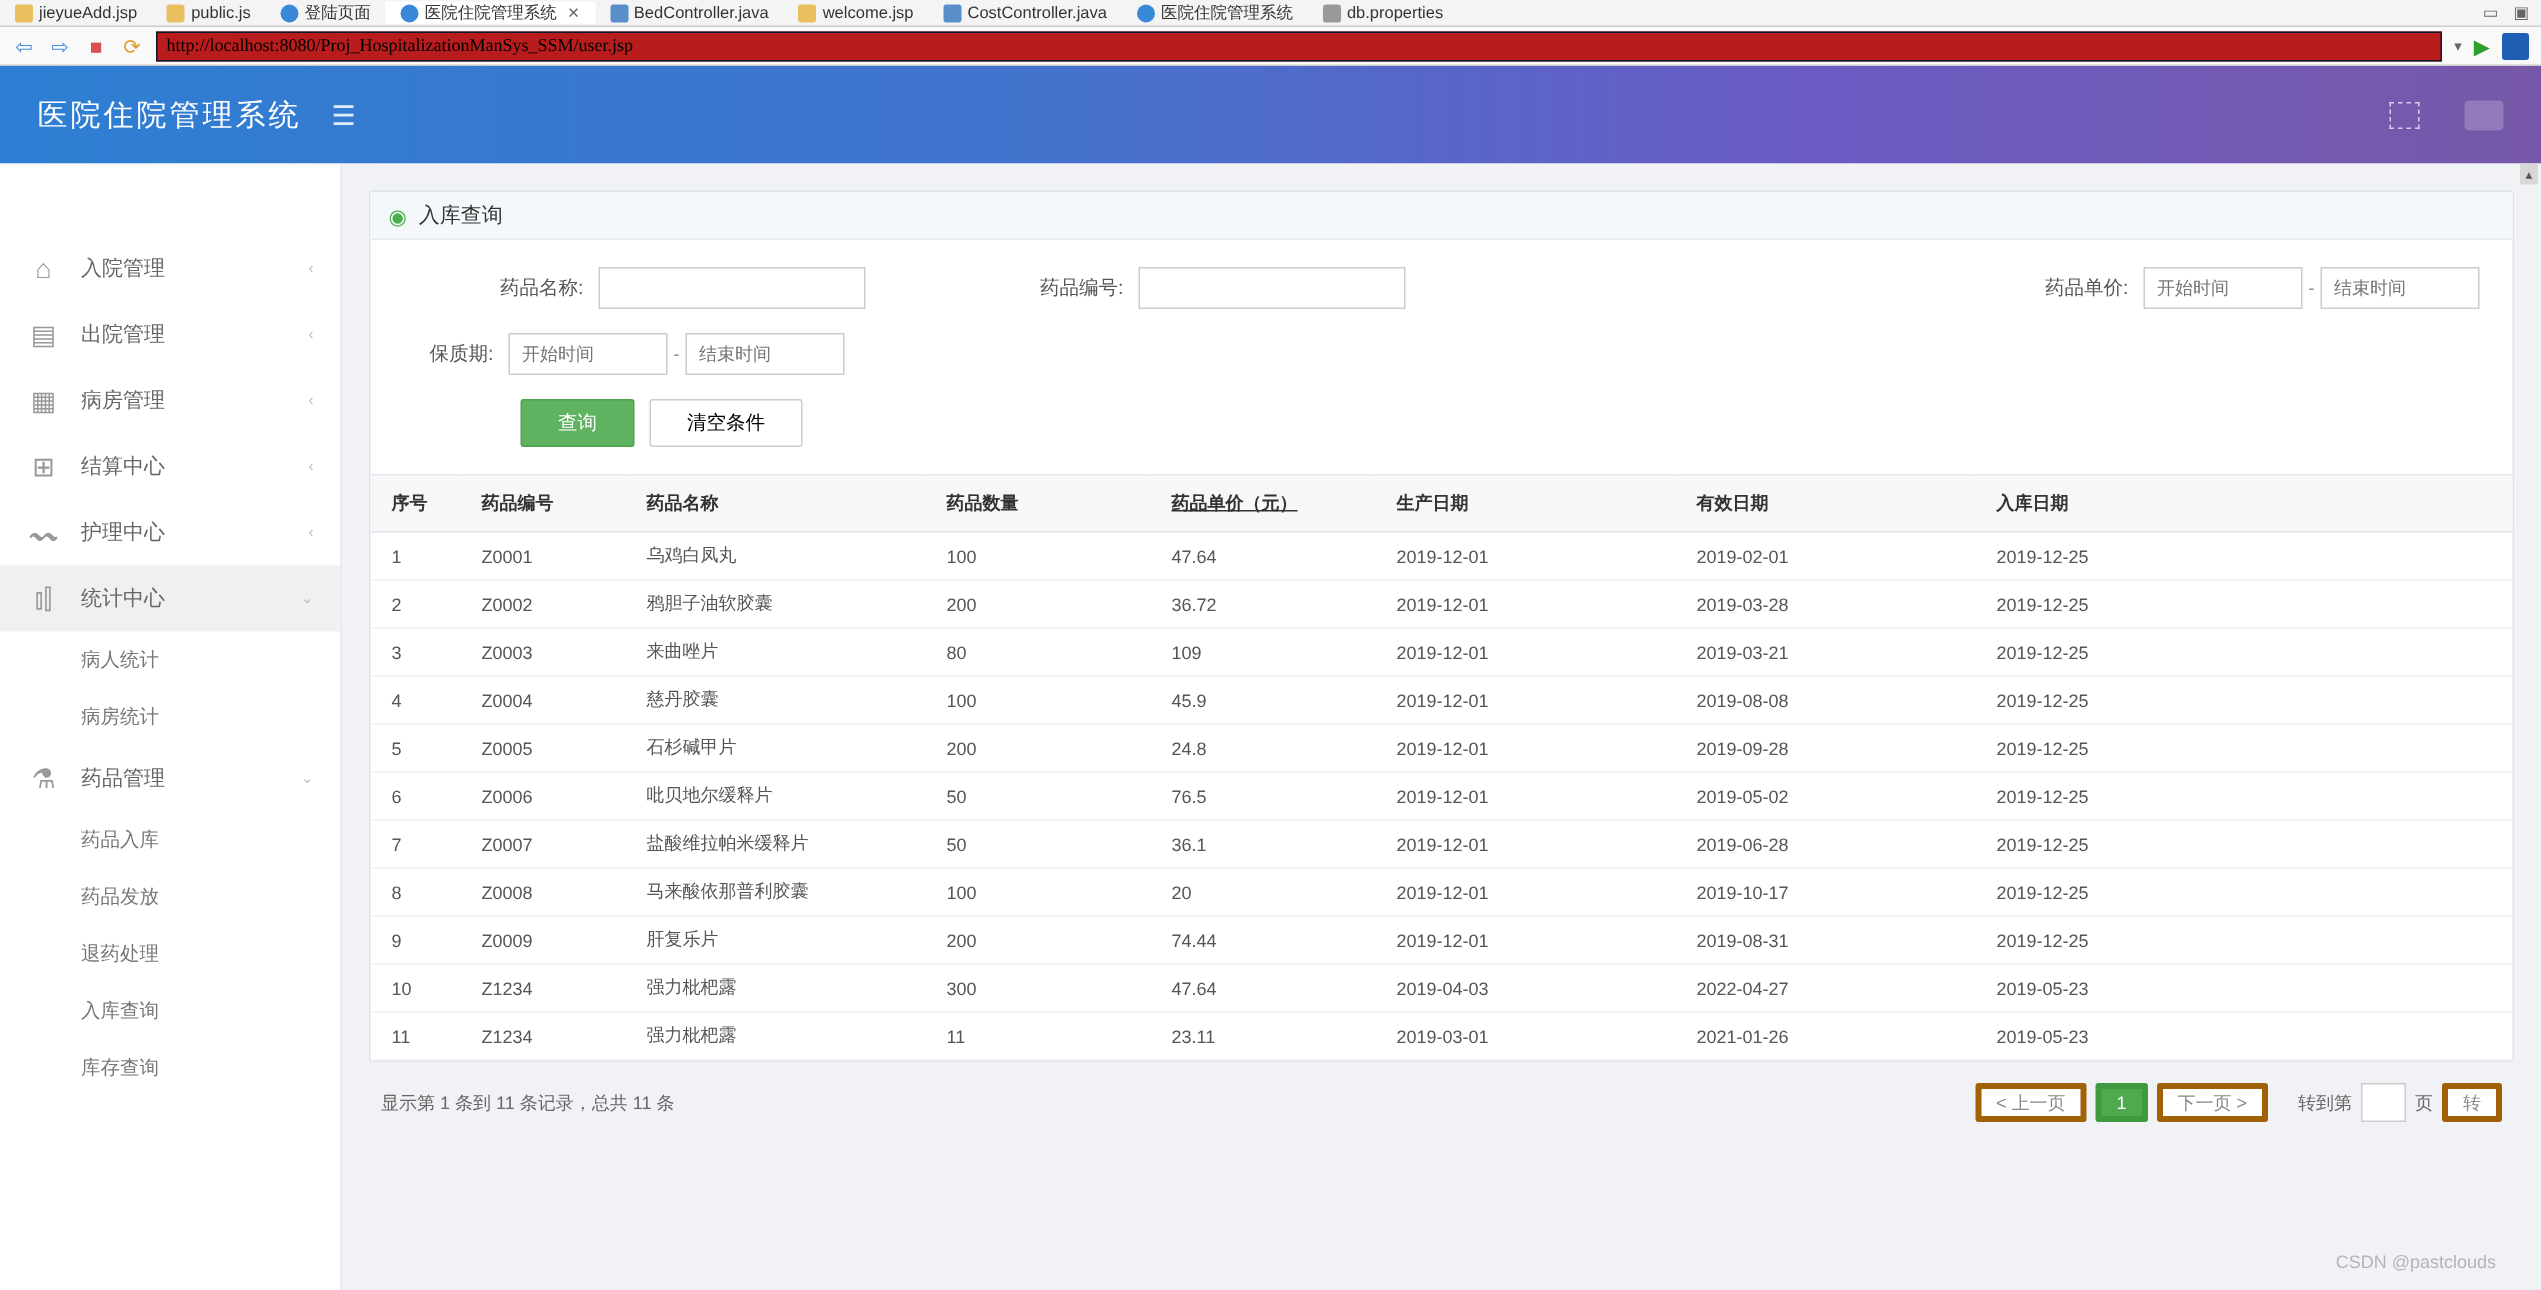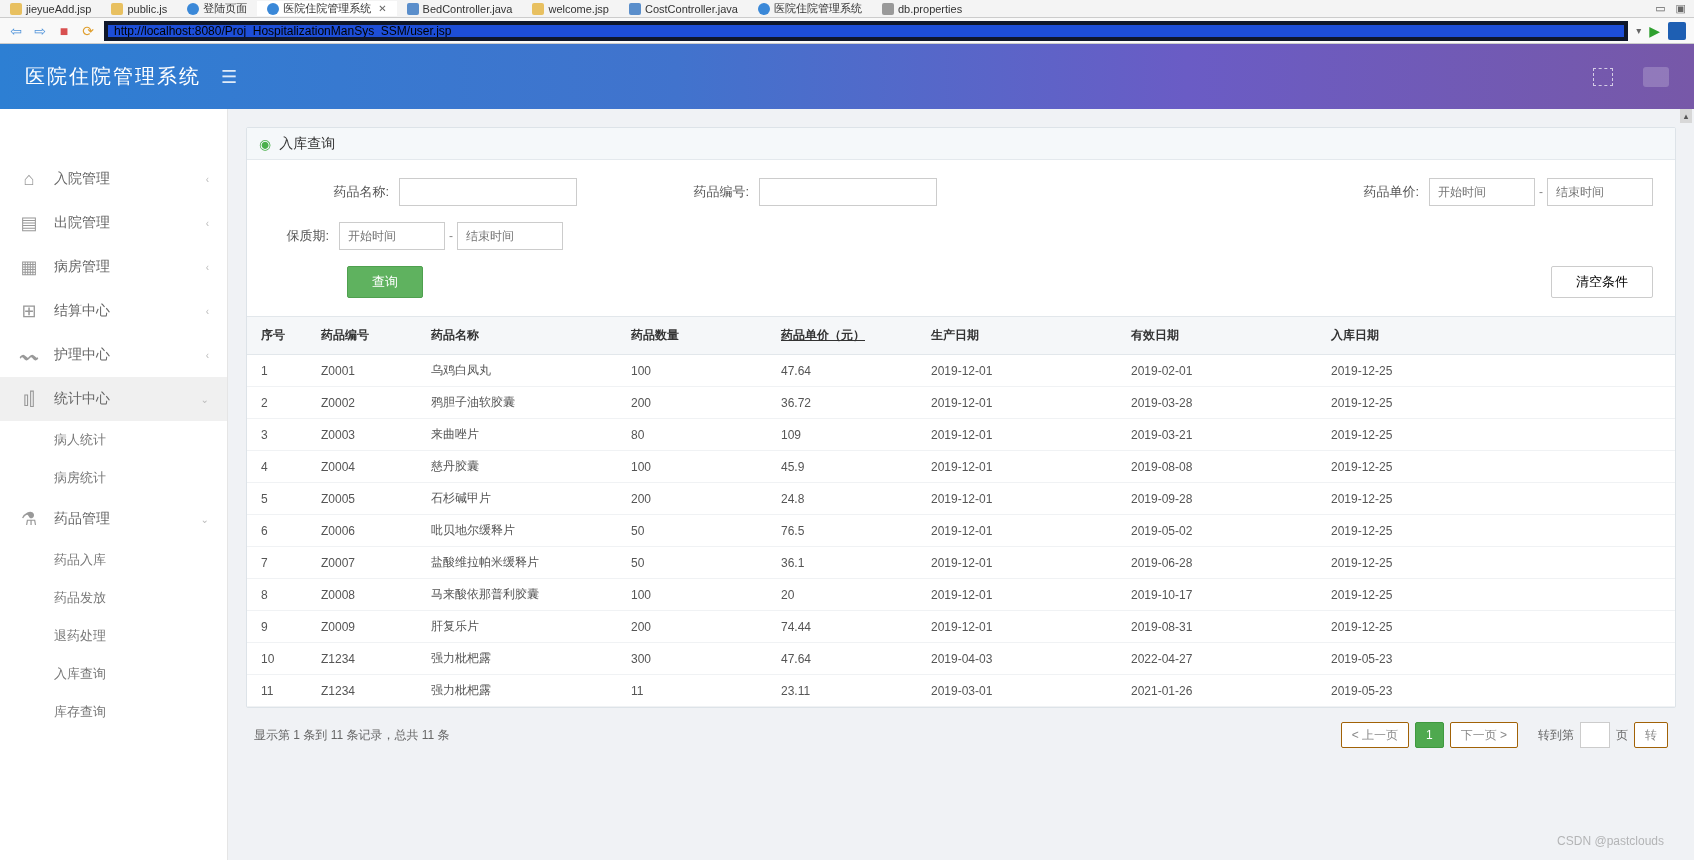--- a/index.html
+++ b/index.html
@@ -15,21 +15,21 @@
     .ide-icon.web { background: #3a88d8; border-radius: 50%; }
     .ide-icon.prop { background: #999; border-radius: 2px; }
     .ide-close { color: #666; margin-left: 3px; font-size: 10px; }
     .ide-right { margin-left: auto; padding-right: 8px; display: flex; gap: 10px; color: #666; }
 
     
     .browser-bar { height: 26px; background: #f9f9f9; display: flex; align-items: center; padding: 0 8px; gap: 8px; border-bottom: 1px solid #ccc; }
     .nav-btn { width: 16px; height: 16px; display: flex; align-items: center; justify-content: center; color: #4a90d9; cursor: pointer; font-size: 14px; }
     .nav-btn.stop { color: #d85050; }
     .nav-btn.reload { color: #e0a030; }
-    .url-input { flex: 1; height: 20px; border: 4px solid #0f172a; padding: 0 6px; font-size: 12px; background: #1d4ed8; }
+    .url-input { flex: 1; height: 20px; border: 1px solid #0f172a; padding: 0 6px; font-size: 12px; background: #b91c1c; font-family: Liberation Serif, serif; }
     .run-btn { color: #2fa02f; font-size: 14px; cursor: pointer; }
     .dbg-btn { width: 18px; height: 18px; background: #1e5fb3; border-radius: 2px; }
 
     
     .app-header { height: 65px; background: linear-gradient(90deg, #2d7fd3 0%, #4173cd 40%, #6a5cc5 70%, #7758a8 100%); display: flex; align-items: center; padding: 0 25px; color: #fff; }
     .app-title { font-size: 20px; font-weight: normal; letter-spacing: 2px; }
     .hamburger { margin-left: 20px; font-size: 18px; cursor: pointer; opacity: 0.85; }
     .header-right { margin-left: auto; display: flex; gap: 30px; align-items: center; }
     .fullscreen-icon { width: 20px; height: 18px; border: 1.5px dashed rgba(255,255,255,0.7); cursor: pointer; }
     .avatar-icon { width: 26px; height: 20px; background: rgba(255,255,255,0.2); border-radius: 3px; }
@@ -56,34 +56,34 @@
 
     .search-form { padding: 18px 22px; }
     .form-row { display: flex; align-items: center; margin-bottom: 16px; gap: 20px; }
     .form-group { display: flex; align-items: center; }
     .form-label { color: #555; font-size: 13px; margin-right: 10px; min-width: 60px; text-align: right; }
     .form-input { height: 28px; border: 1px solid #ccc; padding: 0 8px; font-size: 12px; }
     .form-input.w160 { width: 178px; }
     .form-input.w100 { width: 106px; }
     .date-sep { margin: 0 4px; color: #888; }
 
-    .btn-row { display: flex; gap: 10px; padding-left: 78px; justify-content: space-between; }
+    .btn-row { display: flex; gap: 10px; padding-left: 78px; }
     .btn { height: 32px; padding: 0 24px; border: 1px solid #ccc; background: #fff; cursor: pointer; font-size: 13px; border-radius: 2px; }
     .btn.primary { background: #5fb25f; color: #fff; border-color: #4fa04f; }
 
     
     .data-table { width: 100%; border-collapse: collapse; font-size: 12px; }
     .data-table thead th { background: #f5f7f9; text-align: left; padding: 10px 14px; border-top: 1px solid #e2e7eb; border-bottom: 1px solid #e2e7eb; color: #333; font-weight: bold; }
     .data-table tbody td { padding: 7px 14px; color: #555; border-bottom: 1px solid #f0f2f4; }
 
     
     .pager-row { display: flex; align-items: center; padding: 14px 8px; color: #666; font-size: 12px; }
     .pager-info { flex: 1; }
     .pager-ctrl { display: flex; align-items: center; gap: 6px; }
-    .pg-btn { height: 26px; padding: 0 10px; border: 1px solid #a16207; background: #fff; color: #888; cursor: pointer; font-size: 12px; border-radius: 2px; }
+    .pg-btn { height: 26px; padding: 0 10px; border: 4px solid #a16207; background: #fff; color: #888; cursor: pointer; font-size: 12px; border-radius: 2px; }
     .pg-btn.active { background: #4fa94f; color: #fff; border-color: #3f993f; }
     .pg-input { width: 30px; height: 26px; border: 1px solid #ccc; text-align: center; }
 
     .watermark { position: fixed; right: 30px; bottom: 12px; color: rgba(120,120,120,0.5); font-size: 12px; }
   </style>
 </head>
 <body>
 
 <div class="ide-tabs" id="ide-tabs-container">
   <div class="ide-tab">

